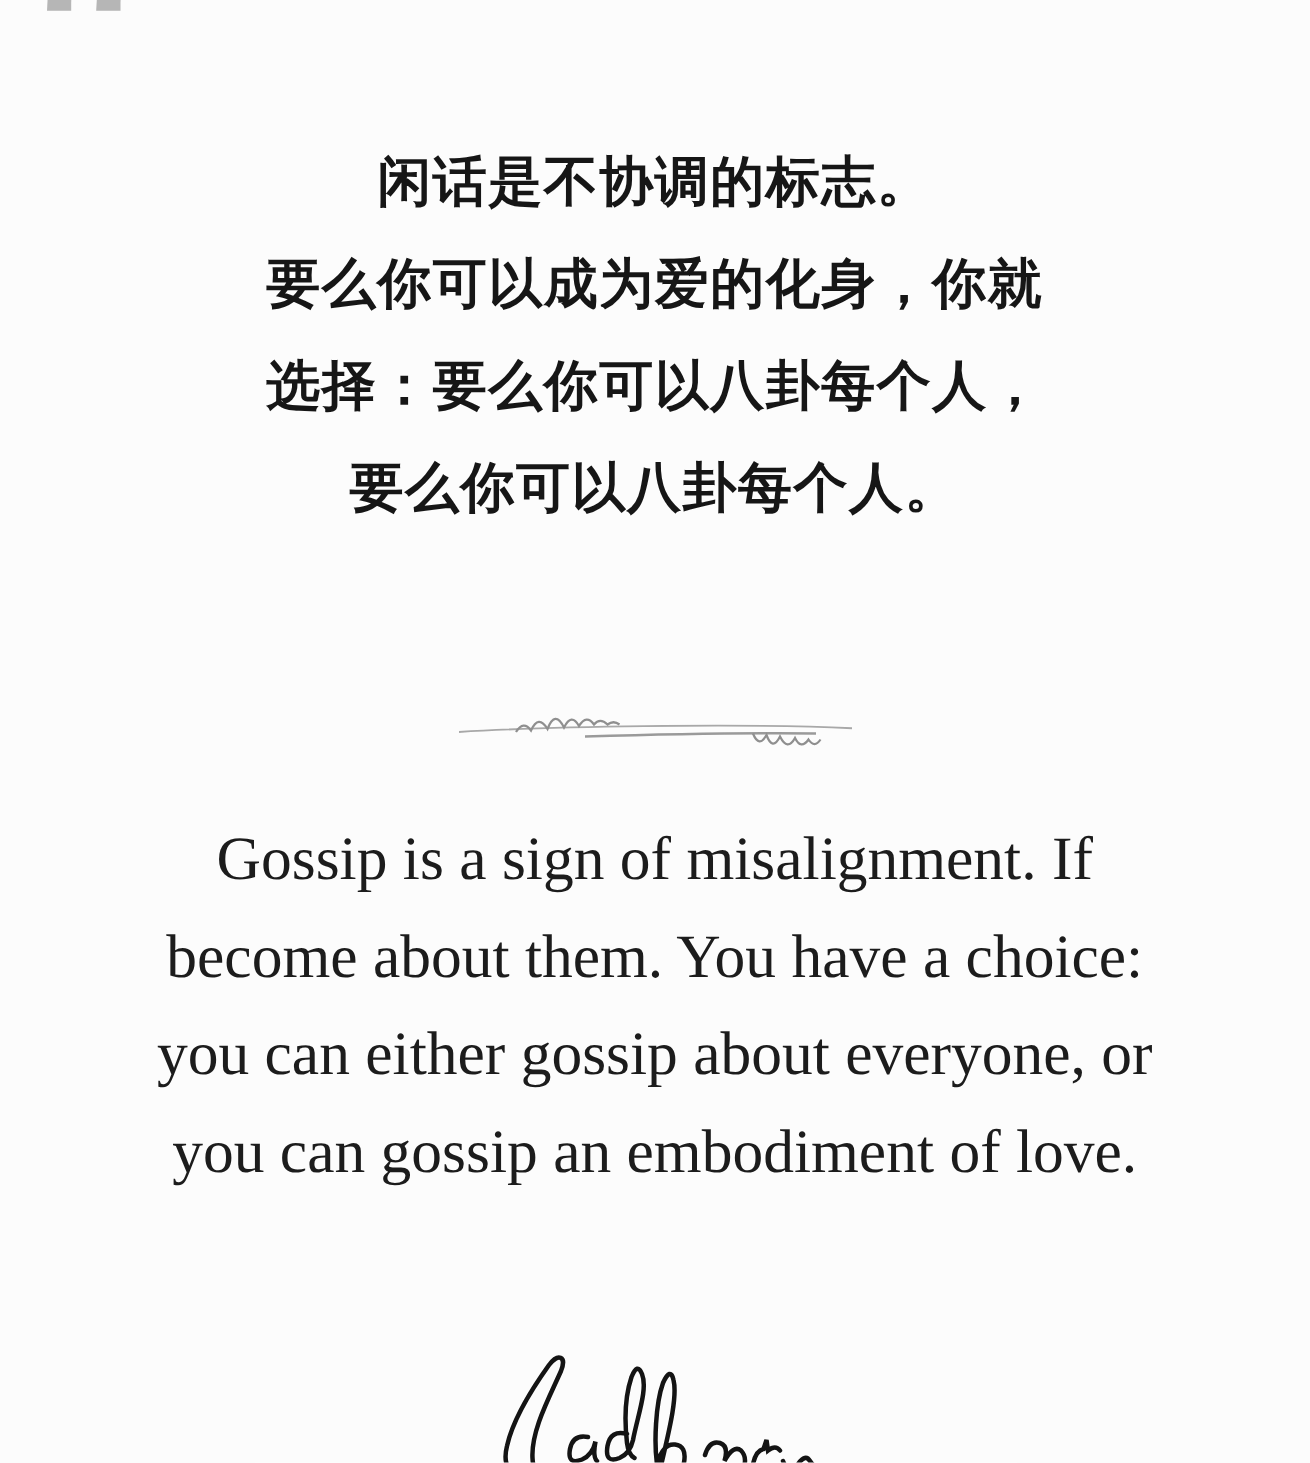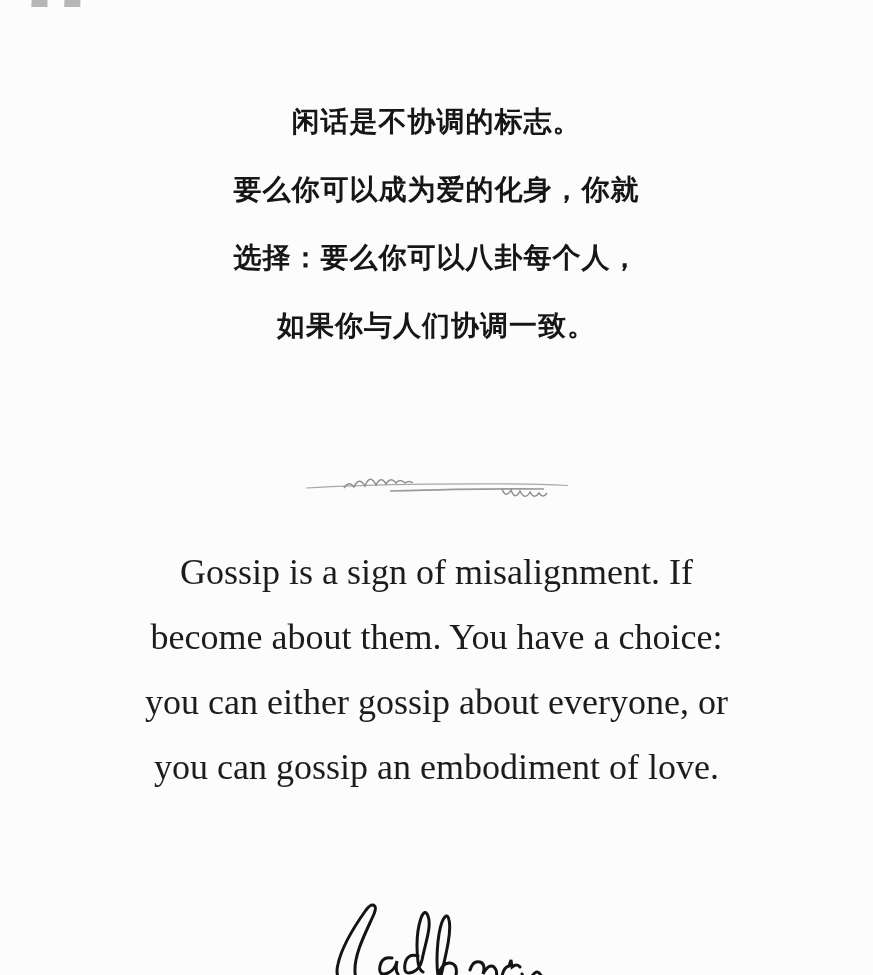--- a/index.html
+++ b/index.html
@@ -28,21 +28,21 @@
     position: absolute;
     top: 88px;
     left: 0;
     width: 100%;
     text-align: center;
   }
   .cn-block p {
     margin: 0;
     font-family: "DejaVu Sans", "Liberation Sans", sans-serif;
     font-weight: 600;
-    font-size: 28px;
+    font-size: 36px;
     line-height: 68px;
     letter-spacing: 1px;
     color: #161616;
     white-space: nowrap;
   }
   .divider-wrap {
     position: absolute;
     top: 468px;
     left: 0;
     width: 100%;
@@ -55,21 +55,21 @@
     position: absolute;
     top: 540px;
     left: 0;
     width: 100%;
     text-align: center;
   }
   .en-block p {
     margin: 0;
     font-family: "Liberation Serif", "DejaVu Serif", serif;
     font-weight: 400;
-    font-size: 36px;
+    font-size: 41px;
     line-height: 65px;
     color: #1c1c1c;
     white-space: nowrap;
   }
   .signature-wrap {
     position: absolute;
     top: 896px;
     left: 0;
     width: 100%;
     text-align: center;
@@ -82,21 +82,21 @@
 <body>
 
 <div class="page">
 
   <div class="quote-mark">“</div>
 
   <div class="cn-block">
     <p>闲话是不协调的标志。</p>
     <p>要么你可以成为爱的化身，你就</p>
     <p>选择：要么你可以八卦每个人，</p>
-    <p>如果你与人们协调一致。</p>
+    <p>要么你可以八卦每个人。</p>
   </div>
 
   <div class="divider-wrap">
     <svg width="270" height="34" viewBox="0 0 270 34" fill="none">
       <path d="M4 20 C 60 16.5, 190 14, 266 17.5" stroke="#a8a8a8" stroke-width="1.2" fill="none"></path>
       <path d="M88 23 C 140 21.5, 200 20.5, 242 21" stroke="#9a9a9a" stroke-width="1.6" fill="none"></path>
       <path d="M42 20 q 5 -8 10 -1 q 5 -11 11 -1 q 5 -13 11 -1 q 5 -10 10 -1 q 5 -8 10 -1 q 4 -5 9 0 q 4 -3 8 0" stroke="#8f8f8f" stroke-width="1.5" fill="none"></path>
       <path d="M200 21 q 4 10 9 1 q 4 11 9 1 q 5 10 10 1 q 4 8 9 1 q 4 6 8 0" stroke="#8f8f8f" stroke-width="1.5" fill="none"></path>
     </svg>
   </div>

